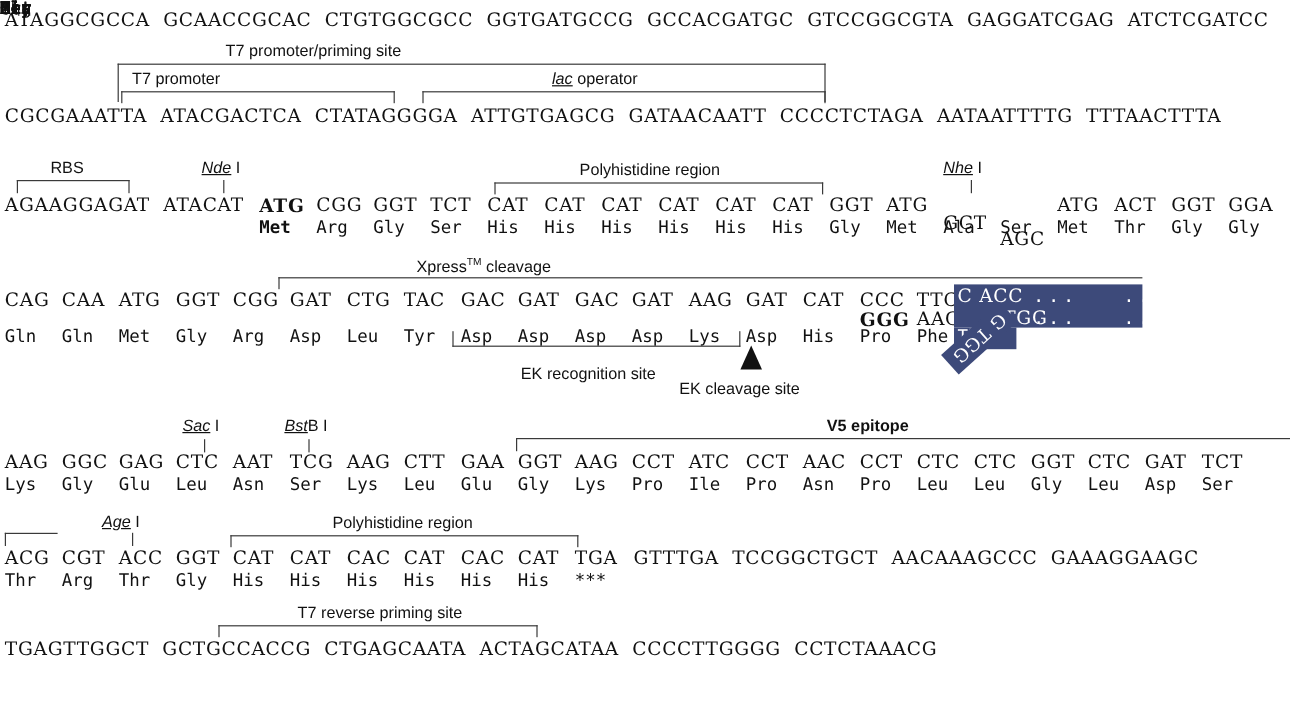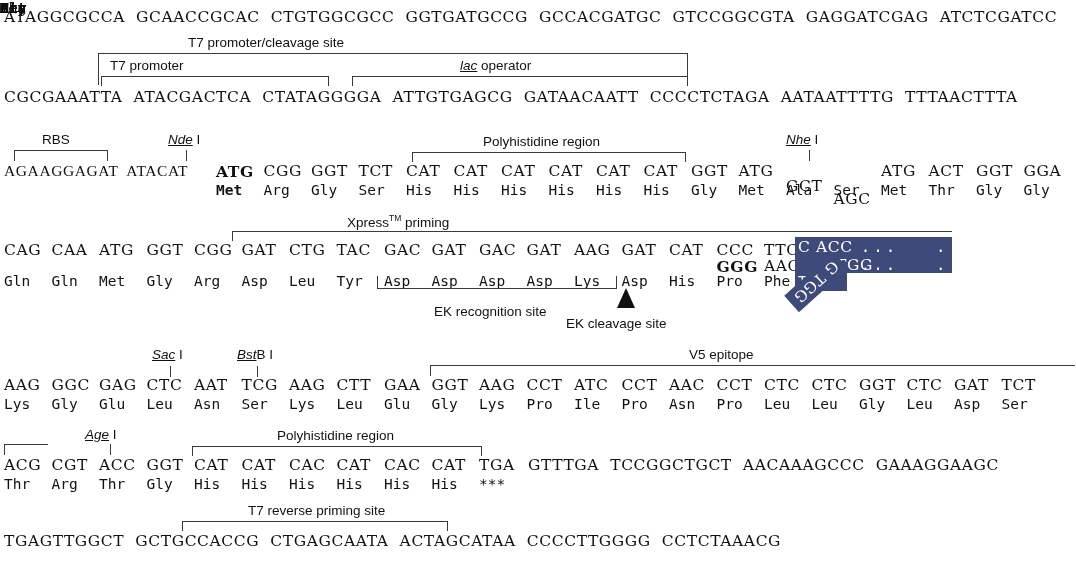--- a/index.html
+++ b/index.html
@@ -104,21 +104,21 @@
     letter-spacing:0.6px;
     color:#ffffff;
     white-space:pre;
   }
 </style>
 </head>
 <body>
 
 <div class="seq" style="left:4px;top:8px;">ATAGGCGCCA  GCAACCGCAC  CTGTGGCGCC  GGTGATGCCG  GCCACGATGC  GTCCGGCGTA  GAGGATCGAG  ATCTCGATCC</div>
 
-<div class="lbl" style="left:188px;top:35px;">T7 promoter/cleavage site</div>
+<div class="lbl" style="left:188px;top:35px;">T7 promoter/priming site</div>
 <div class="brk" style="left:98px;top:53px;width:590px;height:32px;"></div>
 
 <div class="lbl" style="left:110px;top:58px;">T7 promoter</div>
 <div class="brk" style="left:101px;top:76px;width:228px;height:10px;"></div>
 
 <div class="lbl" style="left:460px;top:58px;">
   <i>lac</i><span> operator</span>
 </div>
 <div class="brk" style="left:352px;top:76px;width:336px;height:10px;"></div>
 
@@ -133,21 +133,21 @@
 <div class="tick" style="left:186px;top:150px;height:11px;"></div>
 
 <div class="lbl" style="left:483px;top:134px;">Polyhistidine region</div>
 <div class="brk" style="left:412px;top:152px;width:274px;height:10px;"></div>
 
 <div class="lbl" style="left:786px;top:132px;">
   <i>Nhe</i><span> I</span>
 </div>
 <div class="tick" style="left:809px;top:150px;height:11px;"></div>
 
-<div class="seq" style="left:4px;top:162px;font-family:Liberation Serif, serif;">AGAAGGAGAT  ATACAT</div>
+<div class="seq" style="left:4px;top:162px;">AGAAGGAGAT  ATACAT</div>
 <div id="row3-dna">
     <div class="seq bold" style="left: 216px; top: 162px;">ATG</div>
     <div class="seq" style="left: 263.5px; top: 162px;">CGG</div>
     <div class="seq" style="left: 311px; top: 162px;">GGT</div>
     <div class="seq" style="left: 358.5px; top: 162px;">TCT</div>
     <div class="seq" style="left: 406px; top: 162px;">CAT</div>
     <div class="seq" style="left: 453.5px; top: 162px;">CAT</div>
     <div class="seq" style="left: 501px; top: 162px;">CAT</div>
     <div class="seq" style="left: 548.5px; top: 162px;">CAT</div>
     <div class="seq" style="left: 596px; top: 162px;">CAT</div>
@@ -194,21 +194,21 @@
     <div class="aa" style="left: 738.5px; top: 182px;">Met</div>
     <div class="aa" style="left: 786px; top: 182px;">Ala</div>
     <div class="aa" style="left: 833.5px; top: 182px;">Ser</div>
     <div class="aa" style="left: 881px; top: 182px;">Met</div>
     <div class="aa" style="left: 928.5px; top: 182px;">Thr</div>
     <div class="aa" style="left: 976px; top: 182px;">Gly</div>
     <div class="aa" style="left: 1023.5px; top: 182px;">Gly</div>
   </div>
 
 <div class="lbl" style="left:347px;top:213px;">
-  <span>Xpress</span><sup>TM</sup><span> priming</span>
+  <span>Xpress</span><sup>TM</sup><span> cleavage</span>
 </div>
 <div class="brk noright" style="left:232px;top:231px;width:720px;height:10px;"></div>
 
 <div id="row4-dna">
     <div class="seq" style="left: 4px; top: 241px;">CAG</div>
     <div class="seq" style="left: 51.5px; top: 241px;">CAA</div>
     <div class="seq" style="left: 99px; top: 241px;">ATG</div>
     <div class="seq" style="left: 146.5px; top: 241px;">GGT</div>
     <div class="seq" style="left: 194px; top: 241px;">CGG</div>
     <div class="seq" style="left: 241.5px; top: 241px;">GAT</div>
@@ -272,21 +272,21 @@
 <div class="lbl" style="left:152px;top:347px;">
   <i>Sac</i><span> I</span>
 </div>
 <div class="tick" style="left:170px;top:366px;height:11px;"></div>
 
 <div class="lbl" style="left:237px;top:347px;">
   <i>Bst</i><span>B I</span>
 </div>
 <div class="tick" style="left:257px;top:366px;height:11px;"></div>
 
-<div class="lbl" style="left:689px;top:347px;">V5 epitope</div>
+<div class="lbl" style="left:689px;top:347px;font-weight:bold;">V5 epitope</div>
 <div class="brk noright" style="left:430px;top:365px;width:645px;height:11px;"></div>
 
 <div id="row5-dna">
     <div class="seq" style="left: 4px; top: 376px;">AAG</div>
     <div class="seq" style="left: 51.5px; top: 376px;">GGC</div>
     <div class="seq" style="left: 99px; top: 376px;">GAG</div>
     <div class="seq" style="left: 146.5px; top: 376px;">CTC</div>
     <div class="seq" style="left: 194px; top: 376px;">AAT</div>
     <div class="seq" style="left: 241.5px; top: 376px;">TCG</div>
     <div class="seq" style="left: 289px; top: 376px;">AAG</div>

